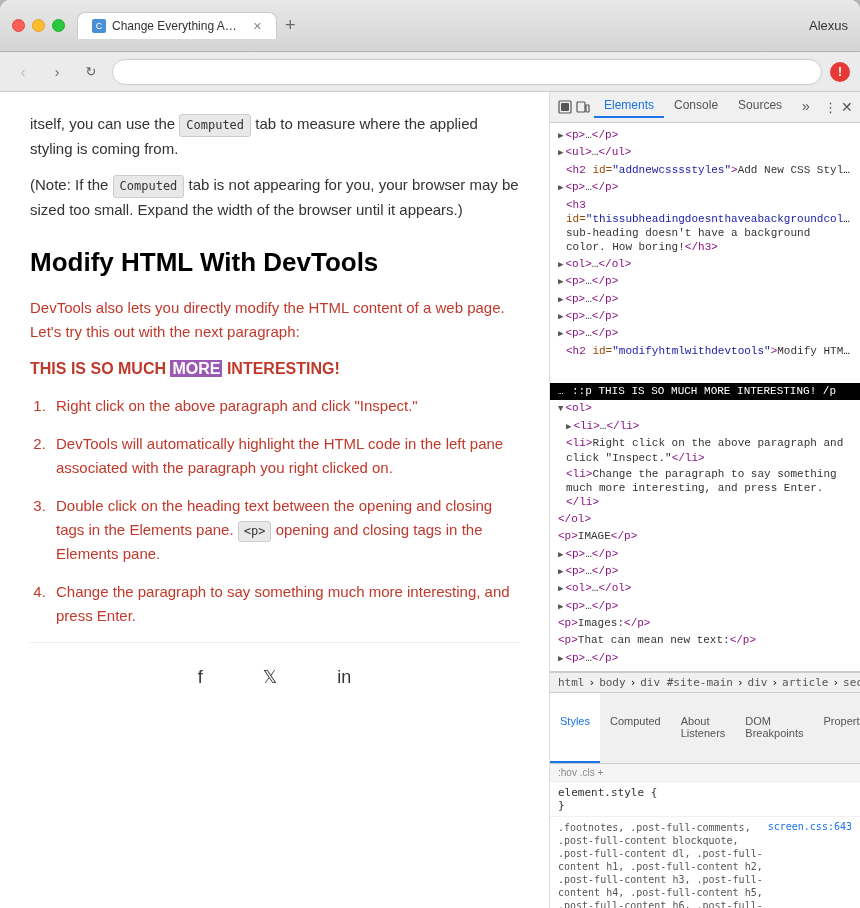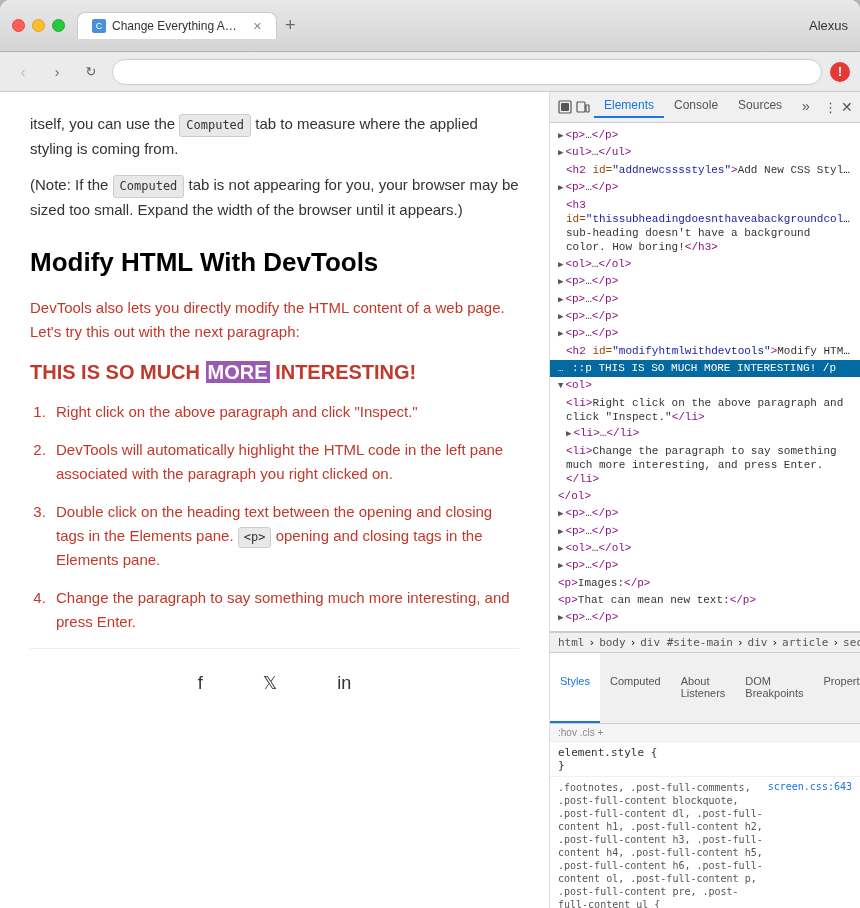--- a/index.html
+++ b/index.html
@@ -302,22 +302,23 @@
     }
     .element-line {
       padding: 1px 8px;
       white-space: nowrap;
       overflow: hidden;
       text-overflow: ellipsis;
       cursor: pointer;
       line-height: 1.4;
     }
     .element-line.selected {
-      background: #0369a1;
+      background: #000000;
       color: white;
+      margin-top: 23px;
     }
     .tag { color: #881280; }
     .attr-name { color: #994500; }
     .attr-value { color: #1a1aa6; }
     .text-content { color: #333; }
     .indent-1 { padding-left: 8px; }
     .indent-2 { padding-left: 16px; }
     .triangle { font-size: 9px; color: #555; margin-right: 2px; }
     
     .breadcrumb-bar {
@@ -447,21 +448,21 @@
       <p>
         <span>(Note: If the</span>
         <span class="computed-badge">Computed</span>
         <span>tab is not appearing for you, your browser may be sized too small. Expand the width of the browser until it appears.)</span>
       </p>
 
       <h2>Modify HTML With DevTools</h2>
 
       <p class="red-text">DevTools also lets you directly modify the HTML content of a web page. Let's try this out with the next paragraph:</p>
 
-      <p class="red-text" style="font-weight:700; font-size:20px; margin:12px 0;">
+      <p class="red-text" style="font-weight:700; font-size:16px; margin:12px 0;">
         <span>THIS IS SO MUCH </span><span class="highlight-text">MORE</span><span> INTERESTING!</span>
       </p>
 
       <ol class="ordered-list">
         <li>
           <span>Right click on the above paragraph and click "Inspect."</span>
         </li>
         <li>
           <span>DevTools will automatically highlight the HTML code in the left pane associated with the paragraph you right clicked on.</span>
         </li>
@@ -540,31 +541,34 @@
         </div>
         <div class="element-line indent-2">
           <span class="tag">&lt;h2 </span><span class="attr-name">id=</span><span class="attr-value">"modifyhtmlwithdevtools"</span><span class="tag">&gt;</span><span class="text-content">Modify HTML With DevTools</span>
         </div>
         <div class="element-line indent-1 selected">
           <span style="font-size:9px; margin-right:2px;">…</span> <span>::p THIS IS SO MUCH MORE INTERESTING! /p</span>
         </div>
         <div class="element-line indent-1">
           <span class="triangle">▼</span><span class="tag">&lt;ol&gt;</span>
         </div>
+        <div class="element-line indent-2">
+          <span class="triangle">▶</span><span class="tag">&lt;li&gt;</span><span class="text-content">…</span><span class="tag">&lt;/li&gt;</span>
+        </div>
         <div class="element-line indent-2" style="white-space:normal; line-height:1.3;">
           <span class="tag">&lt;li&gt;</span><span class="text-content">Right click on the above paragraph and click "Inspect."</span><span class="tag">&lt;/li&gt;</span>
         </div>
-        <div class="element-line indent-2">
-          <span class="triangle">▶</span><span class="tag">&lt;li&gt;</span><span class="text-content">…</span><span class="tag">&lt;/li&gt;</span>
-        </div>
         <div class="element-line indent-2" style="white-space:normal; line-height:1.3;">
           <span class="tag">&lt;li&gt;</span><span class="text-content">Change the paragraph to say something much more interesting, and press Enter.</span><span class="tag">&lt;/li&gt;</span>
         </div>
         <div class="element-line indent-1">
           <span class="tag">&lt;/ol&gt;</span>
+        </div>
+        <div class="element-line indent-1">
+          <span class="tag">&lt;p&gt;</span><span class="text-content">IMAGE</span><span class="tag">&lt;/p&gt;</span>
         </div>
         <div class="element-line indent-1">
           <span class="triangle">▶</span><span class="tag">&lt;p&gt;</span><span class="text-content">…</span><span class="tag">&lt;/p&gt;</span>
         </div>
         <div class="element-line indent-1">
           <span class="triangle">▶</span><span class="tag">&lt;p&gt;</span><span class="text-content">…</span><span class="tag">&lt;/p&gt;</span>
         </div>
         <div class="element-line indent-1">
           <span class="triangle">▶</span><span class="tag">&lt;ol&gt;</span><span class="text-content">…</span><span class="tag">&lt;/ol&gt;</span>
         </div>

